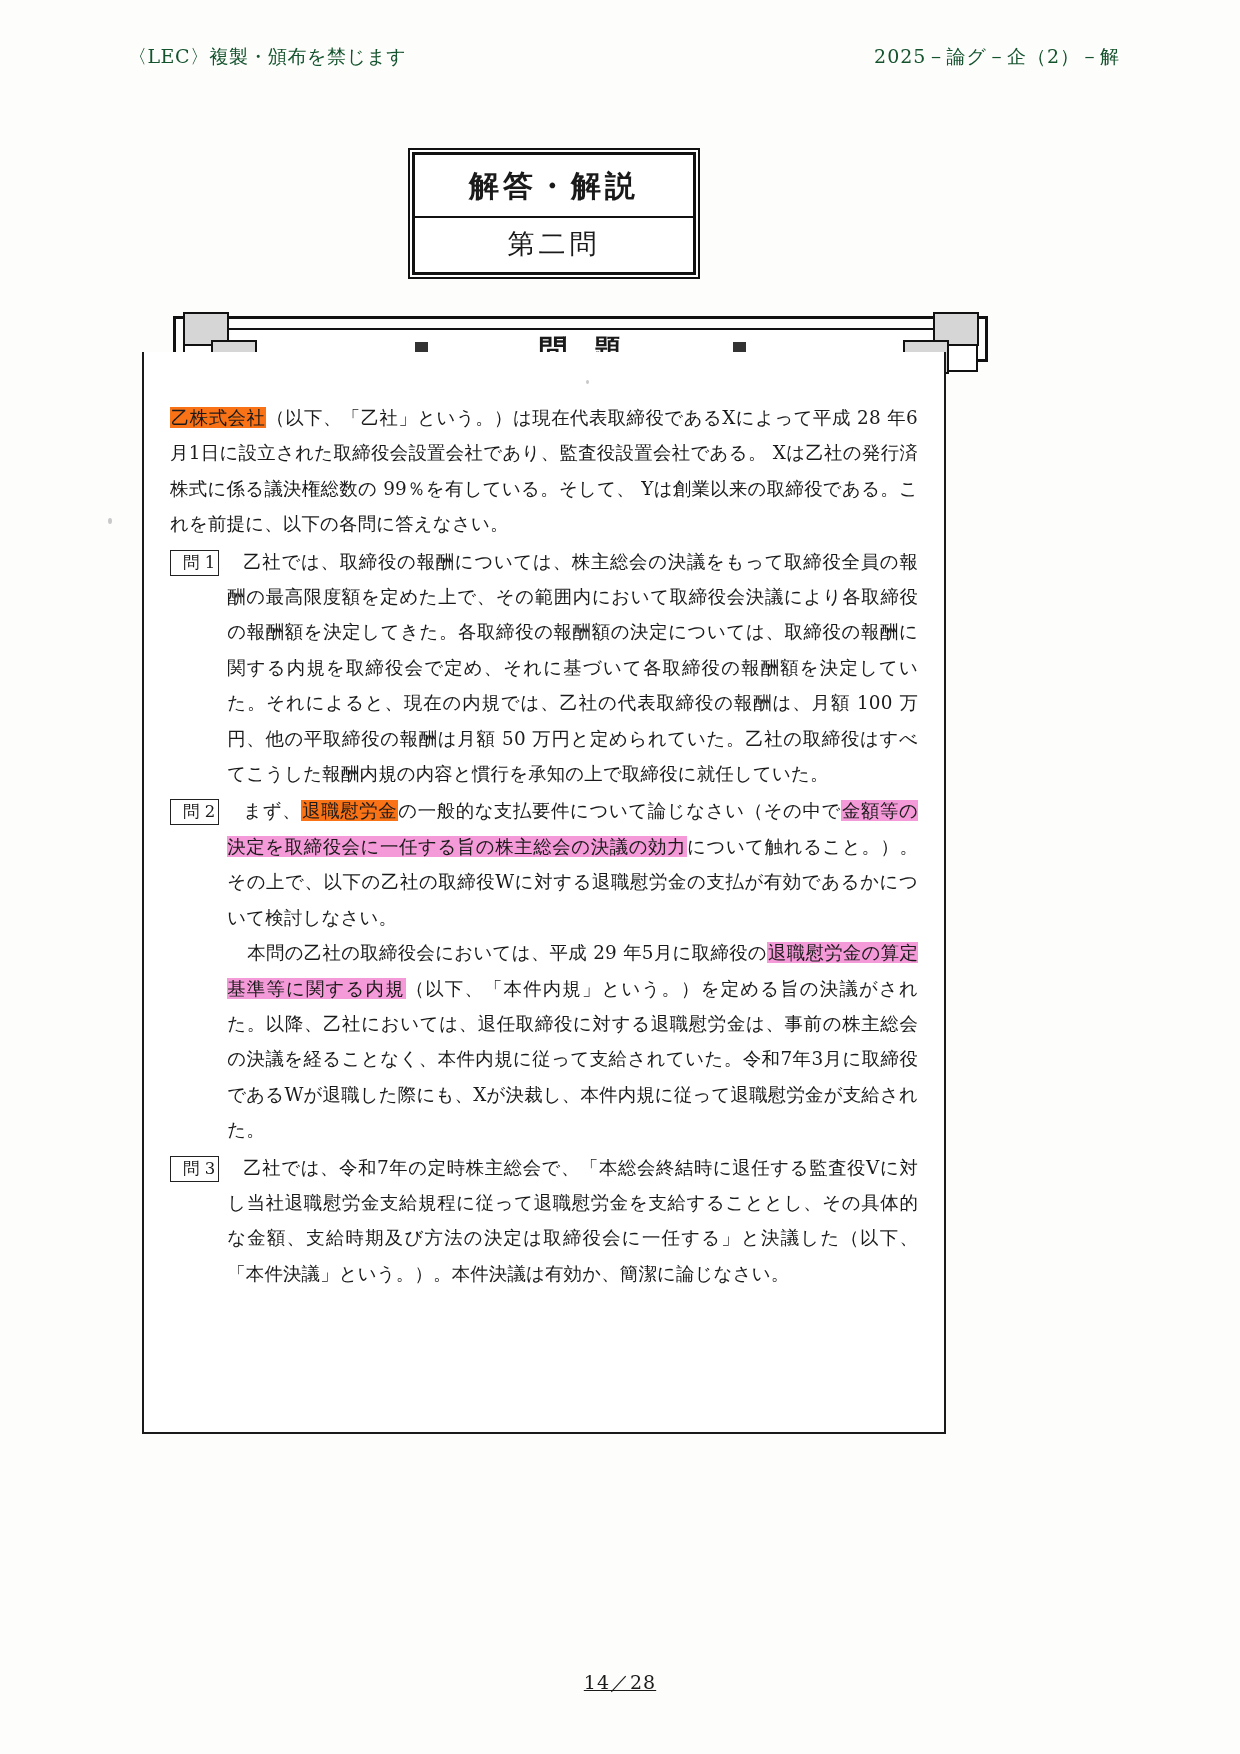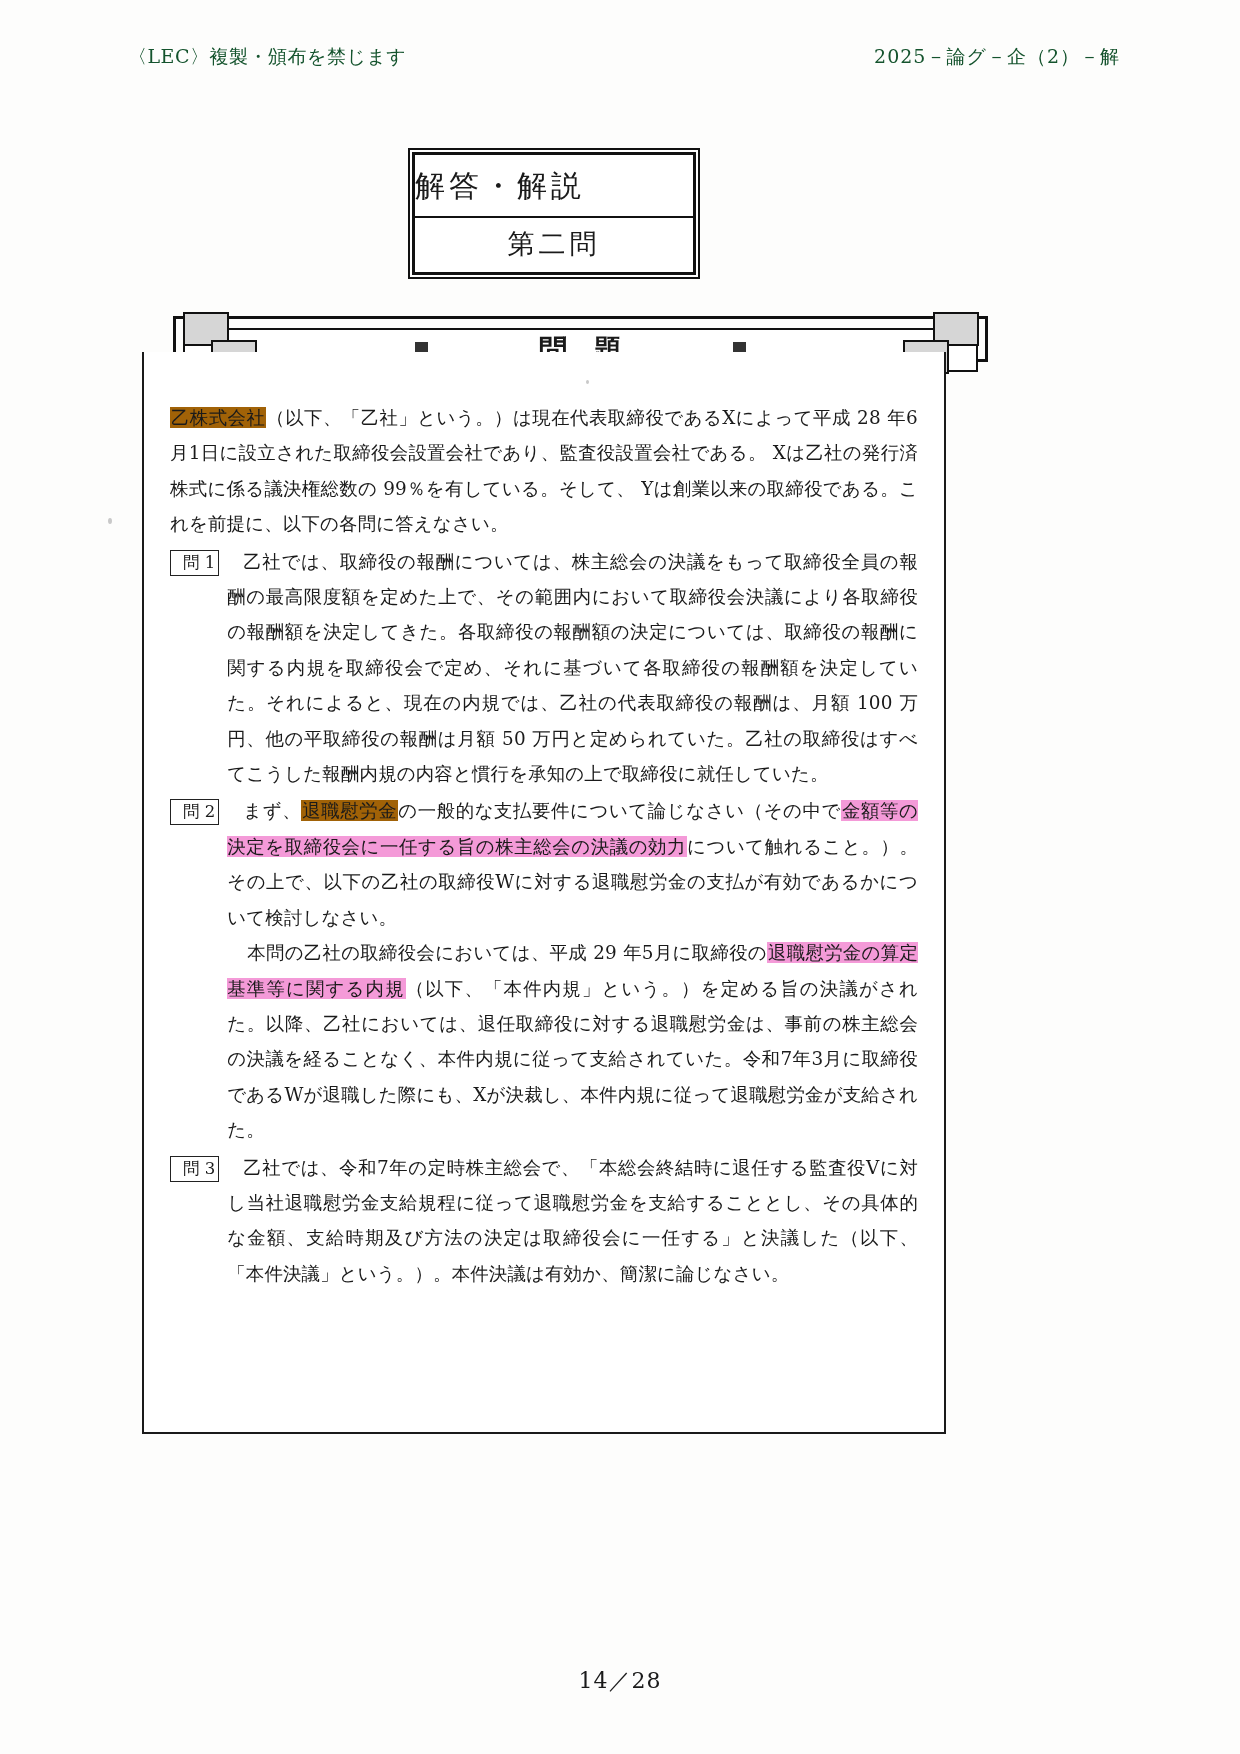--- a/index.html
+++ b/index.html
@@ -43,23 +43,23 @@
     position: absolute;
     top: 152px;
     left: 50%;
     transform: translateX(-50%) translateX(-66px);
     width: 278px;
     border: 3px solid #111;
     box-shadow: 0 0 0 2px #fff, 0 0 0 4px #111;
     background: #fff;
   }
   .title-box .t1 {
-    text-align: left;
+    text-align: center;
     font-size: 30px;
-    font-weight: normal;
+    font-weight: bold;
     letter-spacing: 4px;
     padding: 11px 0 9px;
     border-bottom: 2px solid #111;
   }
   .title-box .t2 {
     text-align: center;
     font-size: 27px;
     letter-spacing: 4px;
     padding: 8px 8px 10px;
   }
@@ -163,38 +163,39 @@
     letter-spacing: 0px;
     white-space: nowrap;
     background: #fff;
   }
   .qbody {
     flex: 1 1 auto;
   }
   .qbody p:first-child { text-indent: 16px; }
 
   mark.hl {
-    background: #a16207;
+    background: #f97316;
     color: inherit;
     padding: 0 1px;
   }
   mark.hl2 {
     background: #f49ad8;
     color: inherit;
     padding: 0 1px;
   }
 
   .footer {
     position: absolute;
     bottom: 58px;
     left: 0;
     width: 100%;
     text-align: center;
-    font-size: 22px;
+    font-size: 19px;
     letter-spacing: 1px;
+    text-decoration: underline;
   }
 
   
   .speck {
     position: absolute;
     background: #c9c9c9;
     border-radius: 50%;
   }
 </style>
 </head>

